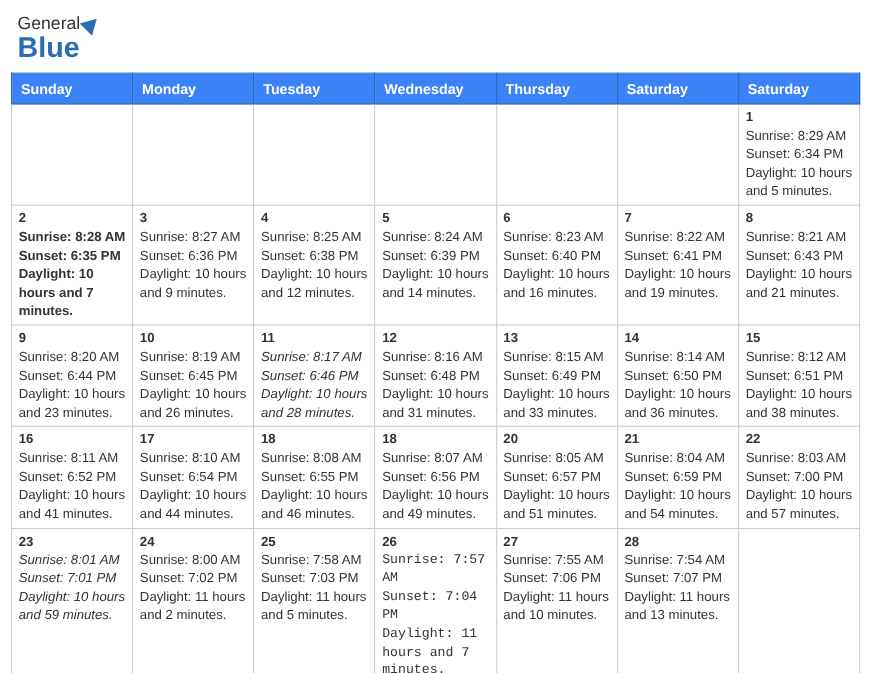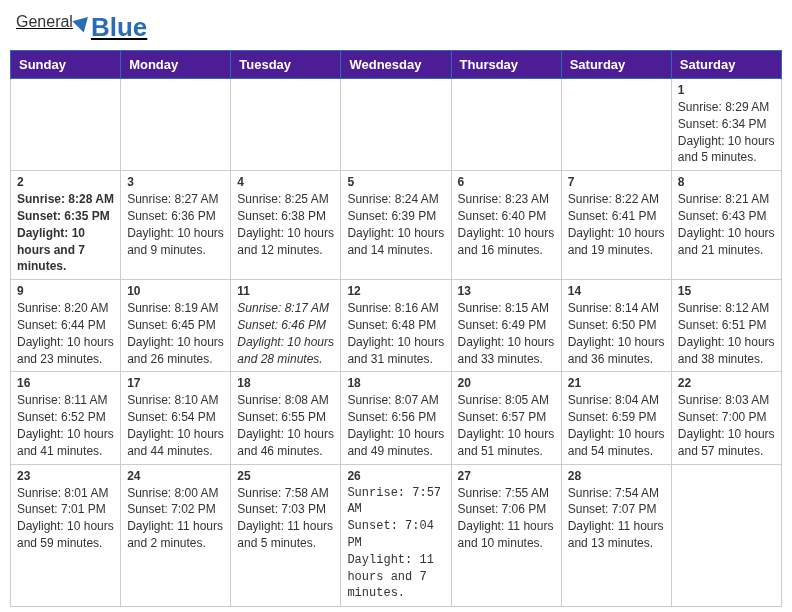--- a/index.html
+++ b/index.html
@@ -12,24 +12,23 @@
     }
     .header {
       display: flex;
       justify-content: space-between;
       align-items: flex-start;
       margin-bottom: 6px;
       padding: 4px 6px;
     }
     .logo {
       display: flex;
-      flex-direction: row;
+      flex-direction: column;
       align-items: flex-start;
       line-height: 1;
-      text-decoration: underline;
     }
     .logo-general { color: #333; }
     .logo-blue { color: #2a6db5; }
     .logo-triangle {
       width: 0;
       height: 0;
       border-left: 8px solid transparent;
       border-right: 8px solid transparent;
       border-bottom: 14px solid #2a6db5;
       display: inline-block;
@@ -53,21 +52,21 @@
       font-size: 14px;
       color: #333;
       font-weight: normal;
     }
     .calendar {
       width: 100%;
       border-collapse: collapse;
       border: 1px solid #ccc;
     }
     .calendar th {
-      background-color: #4c1d95;
+      background-color: #3b82f6;
       color: #fff;
       font-size: 13px;
       font-weight: bold;
       padding: 6px 8px;
       text-align: left;
       border: 1px solid #2a6db5;
       margin-top: 20px;
     }
     .calendar td {
       vertical-align: top;
@@ -266,21 +265,21 @@
         <td>
           <span class="day-number">22</span>
           <div class="day-info" style="white-space: pre-line;">Sunrise: 8:03 AM
 Sunset: 7:00 PM
 Daylight: 10 hours and 57 minutes.</div>
         </td>
       </tr>
       <tr>
         <td>
           <span class="day-number">23</span>
-          <div class="day-info" style="white-space: pre-line;">Sunrise: 8:01 AM
+          <div class="day-info" style="white-space: pre-line; font-style: italic;">Sunrise: 8:01 AM
 Sunset: 7:01 PM
 Daylight: 10 hours and 59 minutes.</div>
         </td>
         <td>
           <span class="day-number">24</span>
           <div class="day-info" style="white-space: pre-line;">Sunrise: 8:00 AM
 Sunset: 7:02 PM
 Daylight: 11 hours and 2 minutes.</div>
         </td>
         <td>

